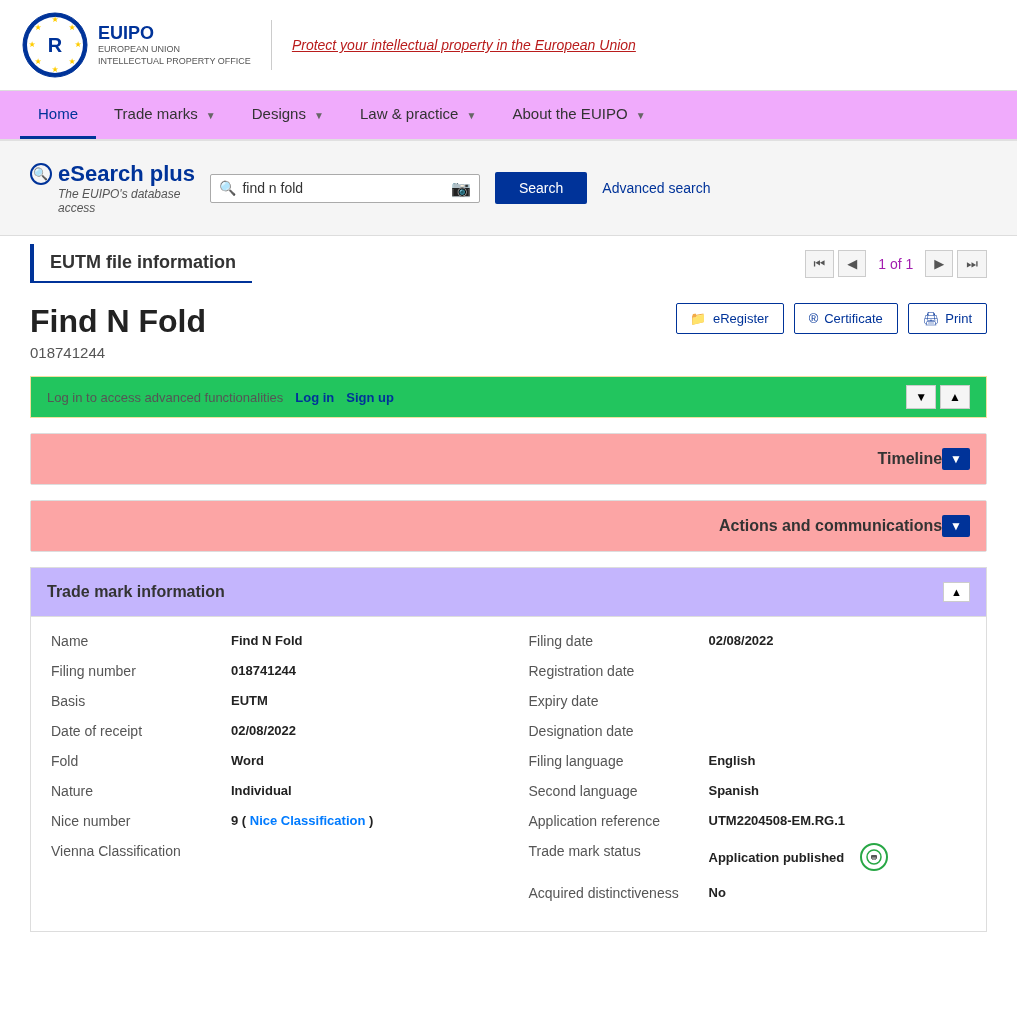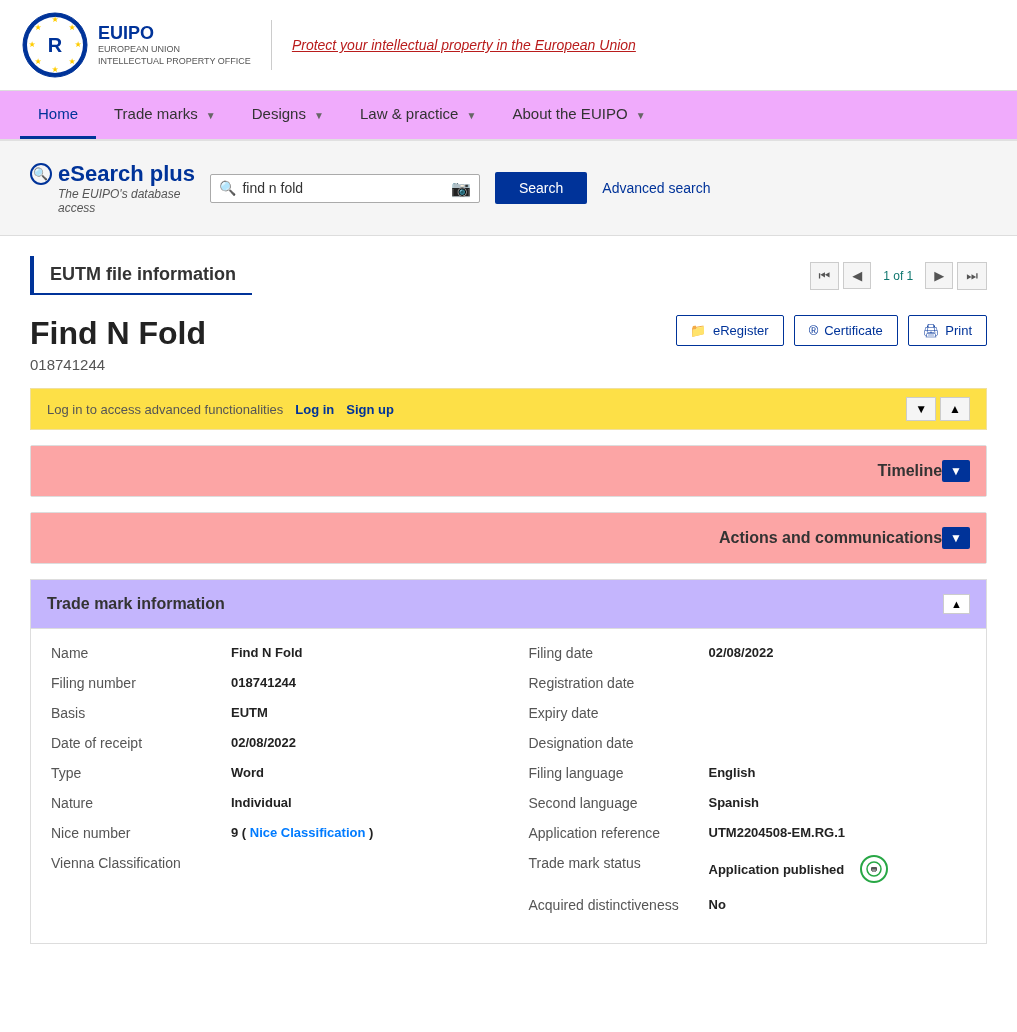--- a/index.html
+++ b/index.html
@@ -128,21 +128,21 @@
     
     .main-content {
       padding: 0 30px 30px;
     }
 
     
     .file-info-header {
       display: flex;
       justify-content: space-between;
       align-items: center;
-      margin-top: 20px;
+      margin-top: 8px;
       margin-bottom: 10px;
     }
     .file-info-title-box {
       background: #fff;
       border-left: 4px solid #003399;
       padding: 8px 16px;
       font-size: 18px;
       font-weight: bold;
       color: #333;
       border-bottom: 2px solid #003399;
@@ -154,23 +154,23 @@
     }
     .pagination button {
       border: 1px solid #ccc;
       background: #f5f5f5;
       padding: 5px 8px;
       cursor: pointer;
       font-size: 13px;
       color: #555;
     }
     .pagination .page-info {
-      font-size: 12px;
+      font-size: 14px;
       padding: 0 8px;
-      color: #0f766e;
+      color: #a21caf;
       text-align: right;
     }
 
     
     .trademark-title-section {
       display: flex;
       justify-content: space-between;
       align-items: flex-start;
       margin-top: 20px;
       padding-bottom: 15px;
@@ -200,21 +200,21 @@
       cursor: pointer;
       font-size: 13px;
       border-radius: 2px;
     }
 
     
     .login-bar {
       display: flex;
       align-items: center;
       gap: 12px;
-      background: #fde047;
+      background: #22c55e;
       border: 1px solid #f0e0a0;
       padding: 8px 16px;
       margin-bottom: 15px;
       font-size: 13px;
       color: #555;
     }
     .login-bar a {
       color: #003399;
       text-decoration: none;
       font-weight: bold;
@@ -504,21 +504,21 @@
           <span class="info-label">Basis</span>
           <span class="info-value">EUTM</span>
         </div>
 
         <div class="info-row">
           <span class="info-label">Date of receipt</span>
           <span class="info-value">02/08/2022</span>
         </div>
 
         <div class="info-row">
-          <span class="info-label">Type</span>
+          <span class="info-label">Fold</span>
           <span class="info-value">Word</span>
         </div>
 
         <div class="info-row">
           <span class="info-label">Nature</span>
           <span class="info-value">Individual</span>
         </div>
 
         <div class="info-row">
           <span class="info-label">Nice number</span>

